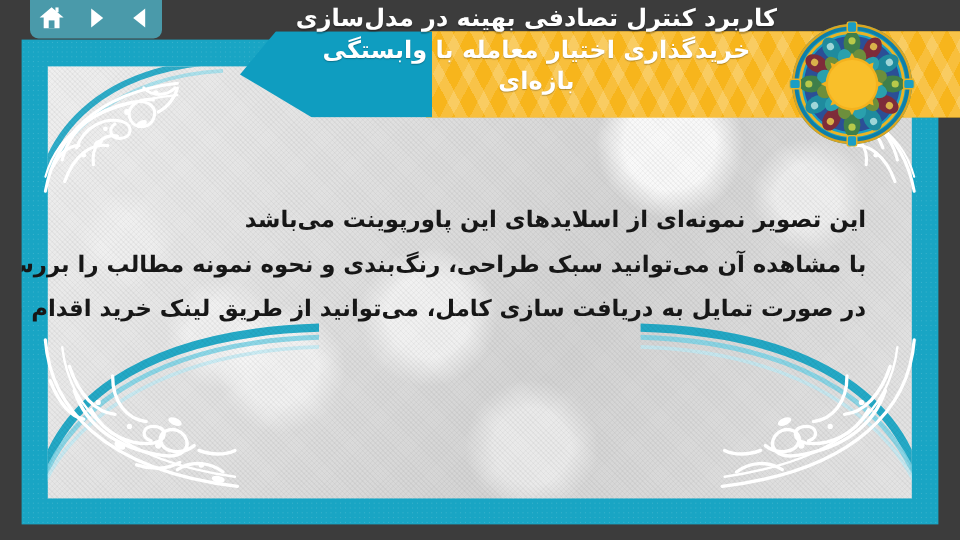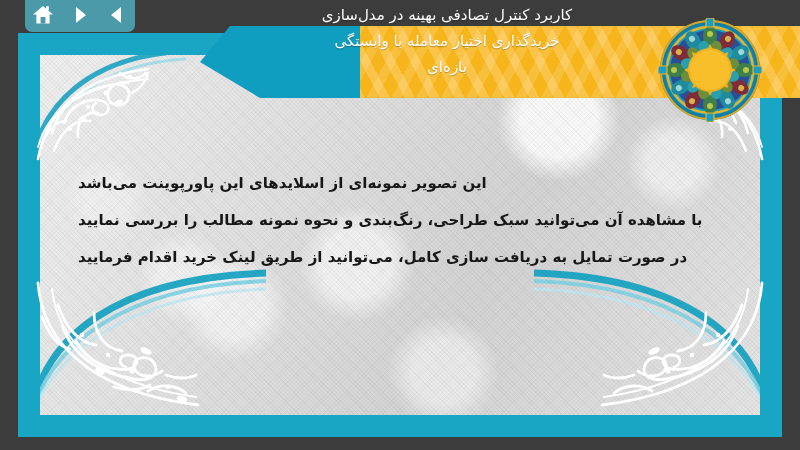--- a/index.html
+++ b/index.html
@@ -121,46 +121,46 @@
         rgba(255,255,255,0) 9px 22px);
     opacity:.9;
   }
 
   #title-text {
     position:absolute;
     left:0; top:2px; right:106px;
     z-index:6;
     text-align:center;
     color:#ffffff;
-    font-size:15px;
-    font-weight:normal;
+    font-size:20px;
+    font-weight:bold;
     line-height:26px;
     letter-spacing:0;
     text-shadow:0 1px 1px rgba(0,0,0,.28);
     direction:rtl;
   }
   #title-text .tline{ display:block; white-space:nowrap; }
 
   
   #medallion{
     position:absolute;
     right:38px; top:18px;
     width:104px; height:104px;
     z-index:30;
   }
 
   
   #body-text{
     position:absolute;
     left:60px; right:60px; top:132px;
     z-index:20;
-    text-align:left;
+    text-align:right;
     direction:rtl;
     color:#171717;
-    font-size:15px;
+    font-size:19px;
     line-height:37px;
     font-weight:bold;
   }
   #body-text .bline{ display:block; white-space:nowrap; }
 </style>
 </head>
 <body>
 
 <div id="stage">
 

